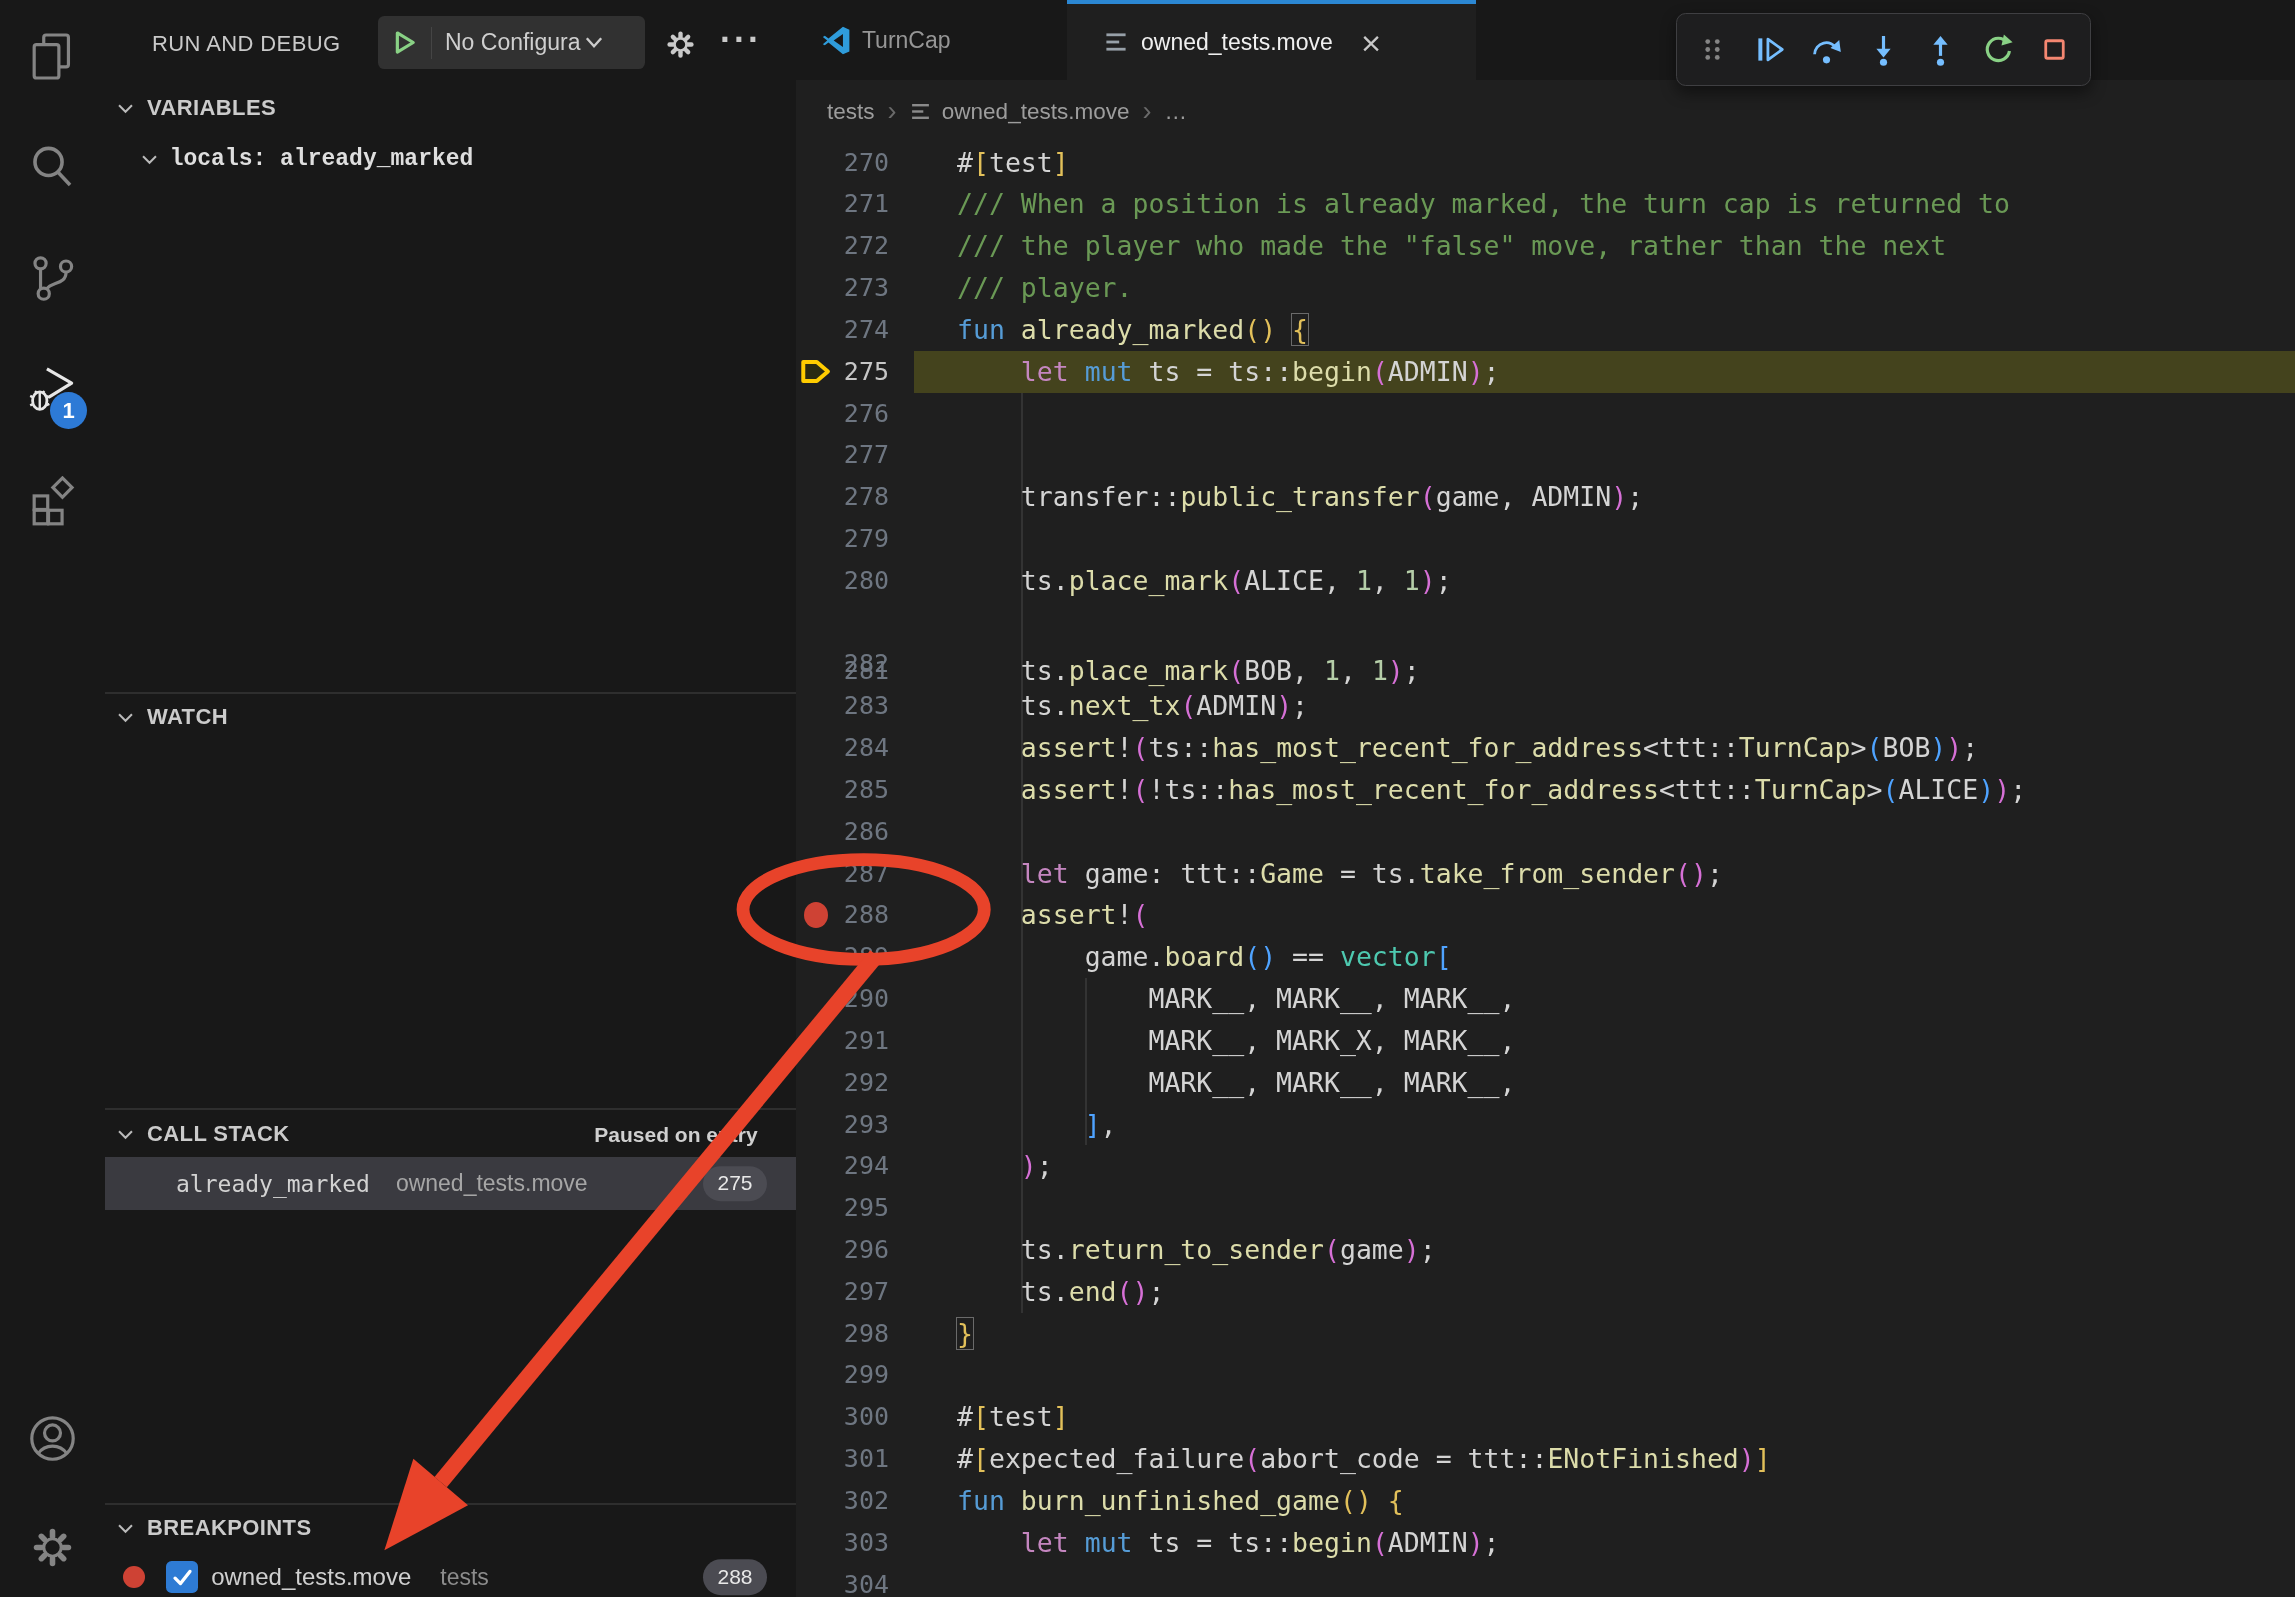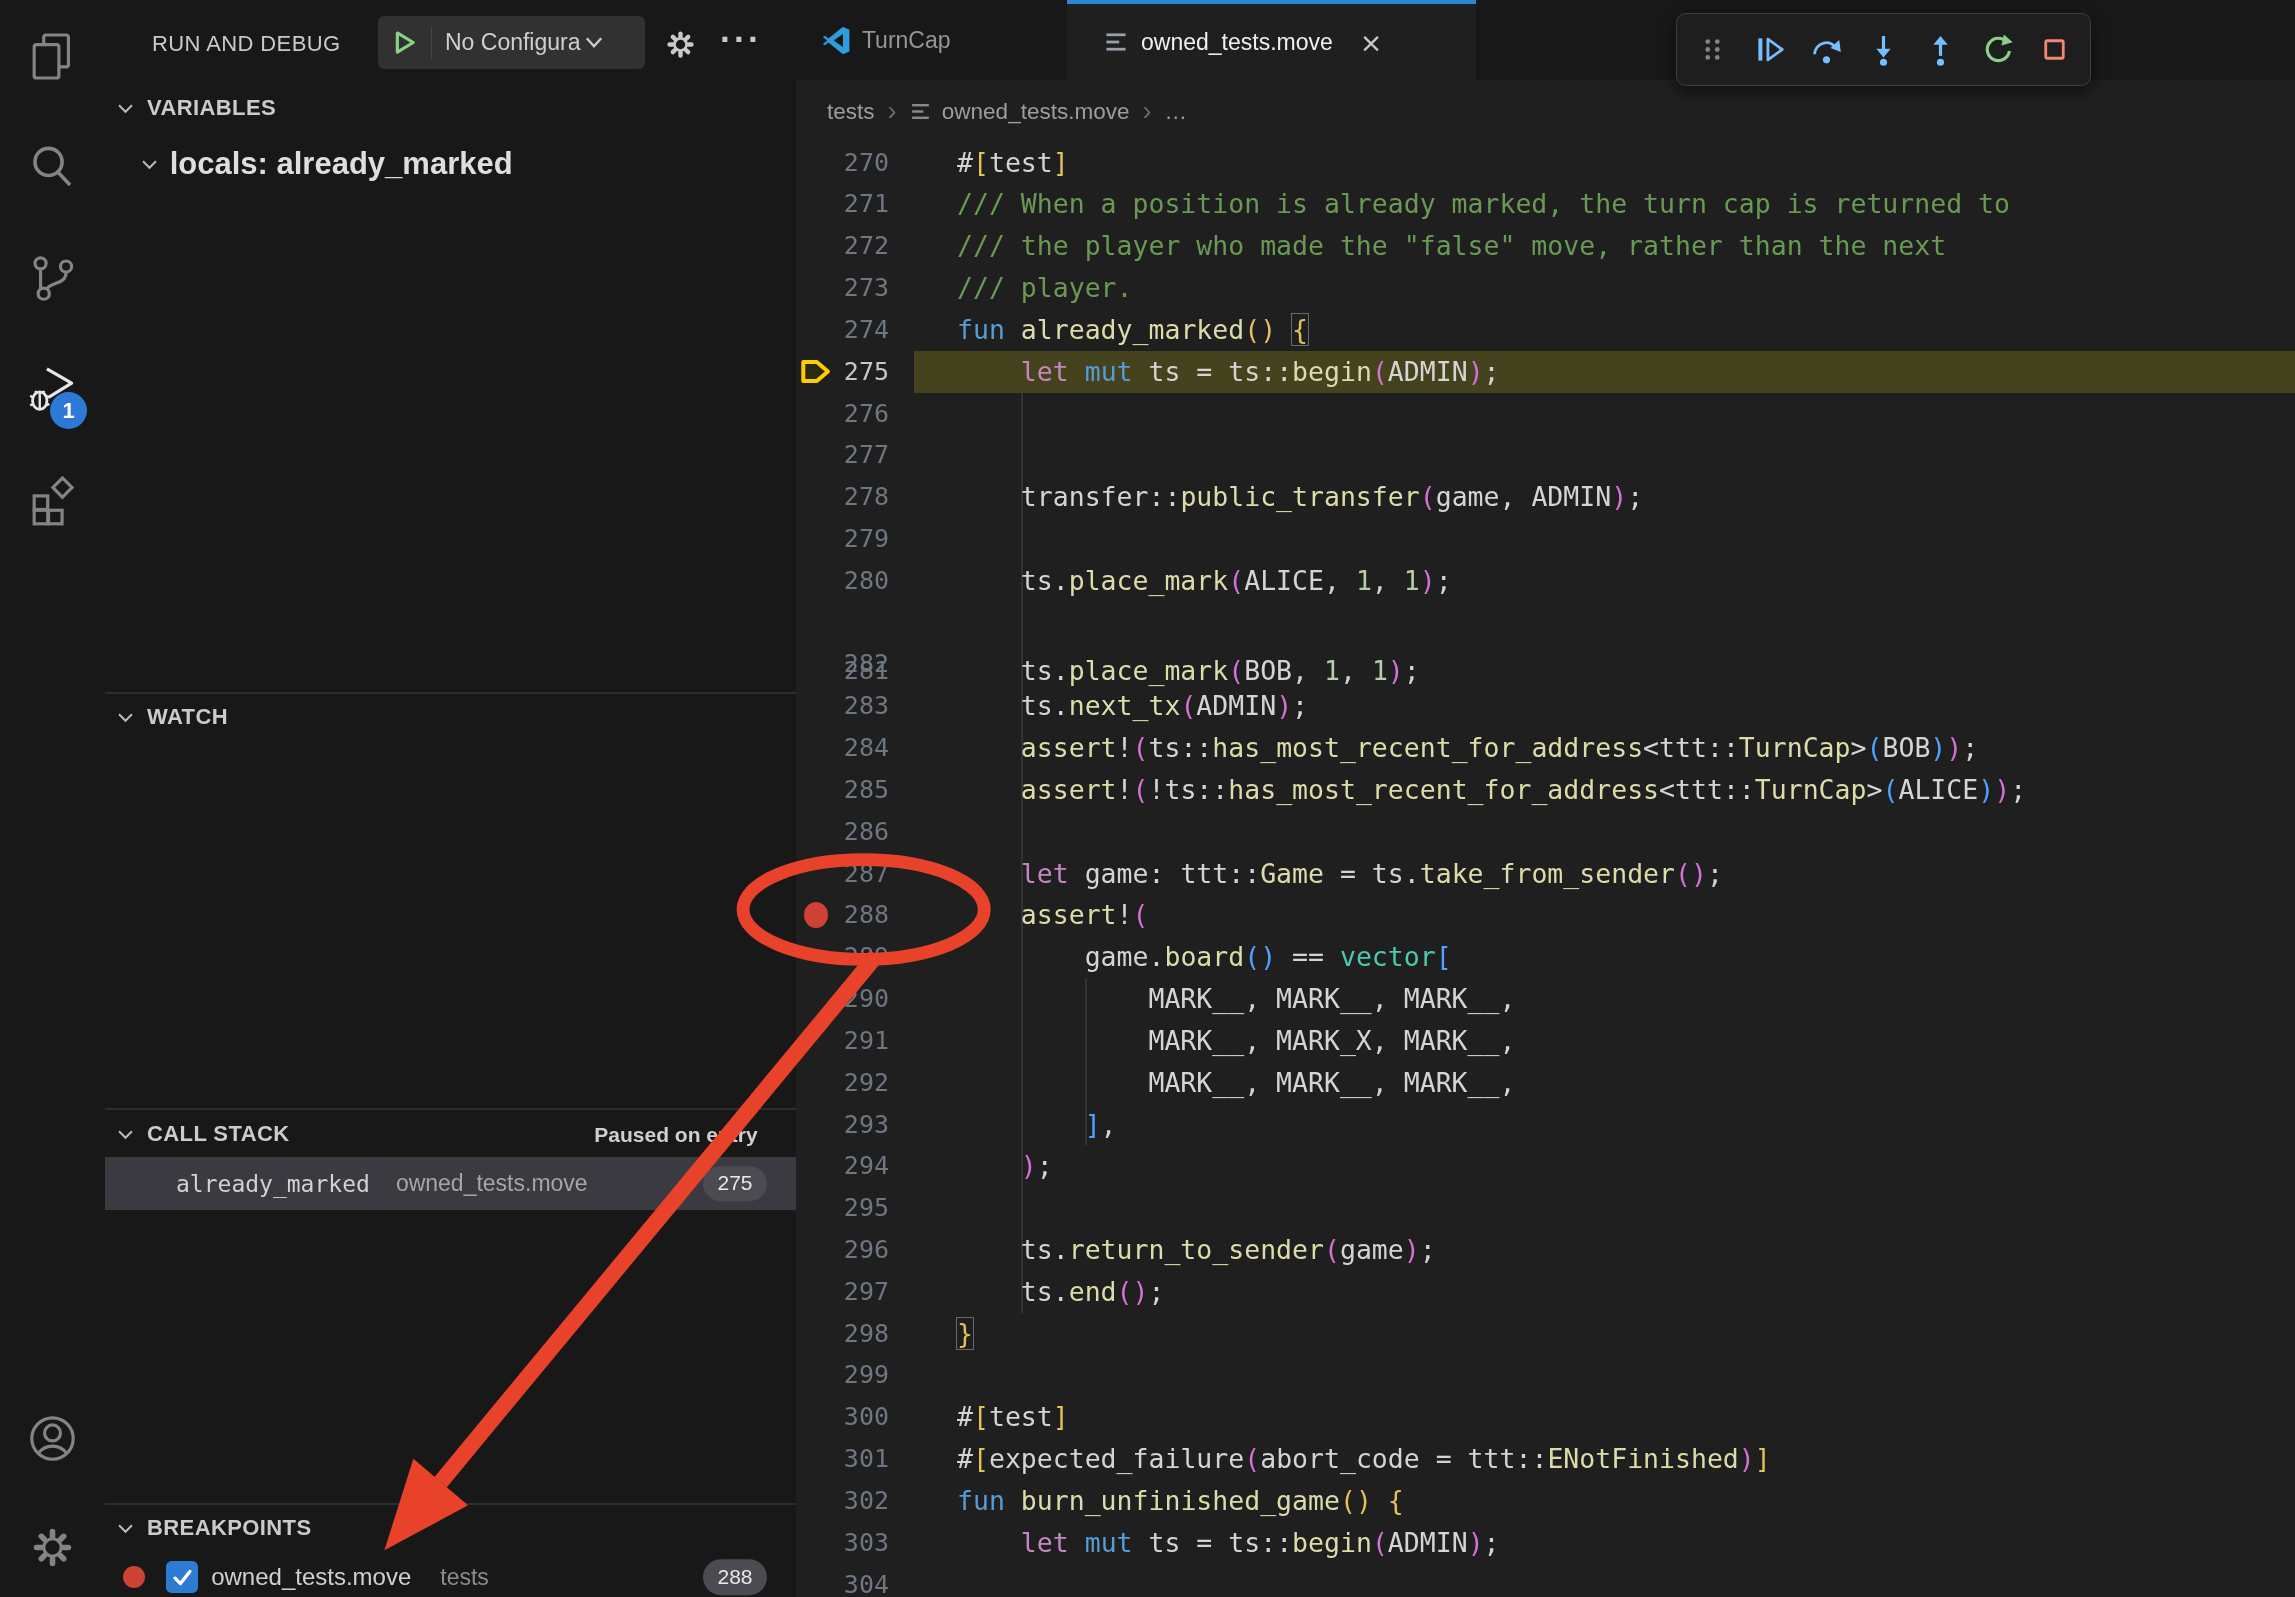--- a/index.html
+++ b/index.html
@@ -19,21 +19,21 @@
       display:flex;align-items:center;}
   #config-dropdown .playwrap{width:53px;display:flex;justify-content:center;border-right:0.8px solid #454545;height:32px;align-items:center;}
   #config-label{font-size:23px;color:#cfcfcf;margin-left:13px;white-space:nowrap;overflow:hidden;max-width:153px;}
   #config-chevron{margin-left:1.6px;}
   #debug-gear{position:absolute;left:558px;top:26.5px;width:35px;height:35px;}
   #panel-more{position:absolute;left:608px;top:17.7px;width:56px;height:48px;font-size:35px;font-weight:bold;color:#c9c9c9;
       letter-spacing:2.4px;text-align:center;line-height:42px;}
   .sec-header{position:absolute;display:flex;align-items:center;gap:11.3px;}
   .sec-header .lbl{font-size:22px;font-weight:bold;color:#cbcbcb;letter-spacing:0.4px;white-space:nowrap;}
   .tree-row{position:absolute;display:flex;align-items:center;gap:9.7px;}
-  .tree-row .lbl{font-size:31px;font-weight:bold;color:#dedede;white-space:nowrap;}
+  .tree-row .lbl{font-size:23px;font-weight:bold;color:#dedede;white-space:nowrap;font-family:Liberation Mono, monospace;}
   .divider{position:absolute;left:0;width:691px;height:1.6px;background:#2e2e2e;}
   #paused-badge{position:absolute;right:29px;top:0;font-size:21px;font-weight:bold;color:#cfcfcf;white-space:nowrap;}
   #frame-row{position:absolute;left:0;top:1157px;width:691px;height:53px;background:#3a3a40;display:flex;align-items:center;}
   #frame-name{font-family:"DejaVu Sans Mono",monospace;font-size:23px;color:#d2d2d2;margin-left:71px;white-space:nowrap;}
   #frame-file{font-size:23px;color:#a6a6a6;margin-left:26px;white-space:nowrap;}
   .badge{position:absolute;right:29px;top:50%;transform:translateY(-50%);background:#4b4b52;color:#e8e8e8;
       font-size:21px;border-radius:19.3px;padding:4.8px 14.5px;line-height:26px;}
   #bp-row{position:absolute;left:0;top:1556px;width:691px;height:42px;display:flex;align-items:center;}
   #bp-dot-list{width:22.5px;height:22.5px;border-radius:50%;background:#ce4234;margin-left:17.7px;flex:none;}
   #bp-checkbox{width:32px;height:32px;border-radius:5.6px;background:#2e7bd4;margin-left:21px;flex:none;

